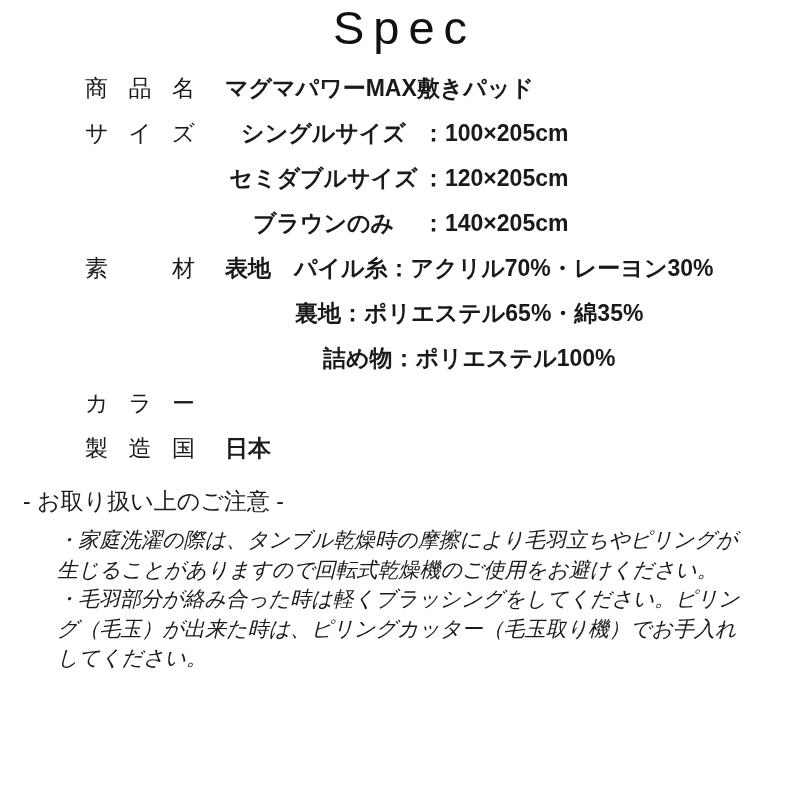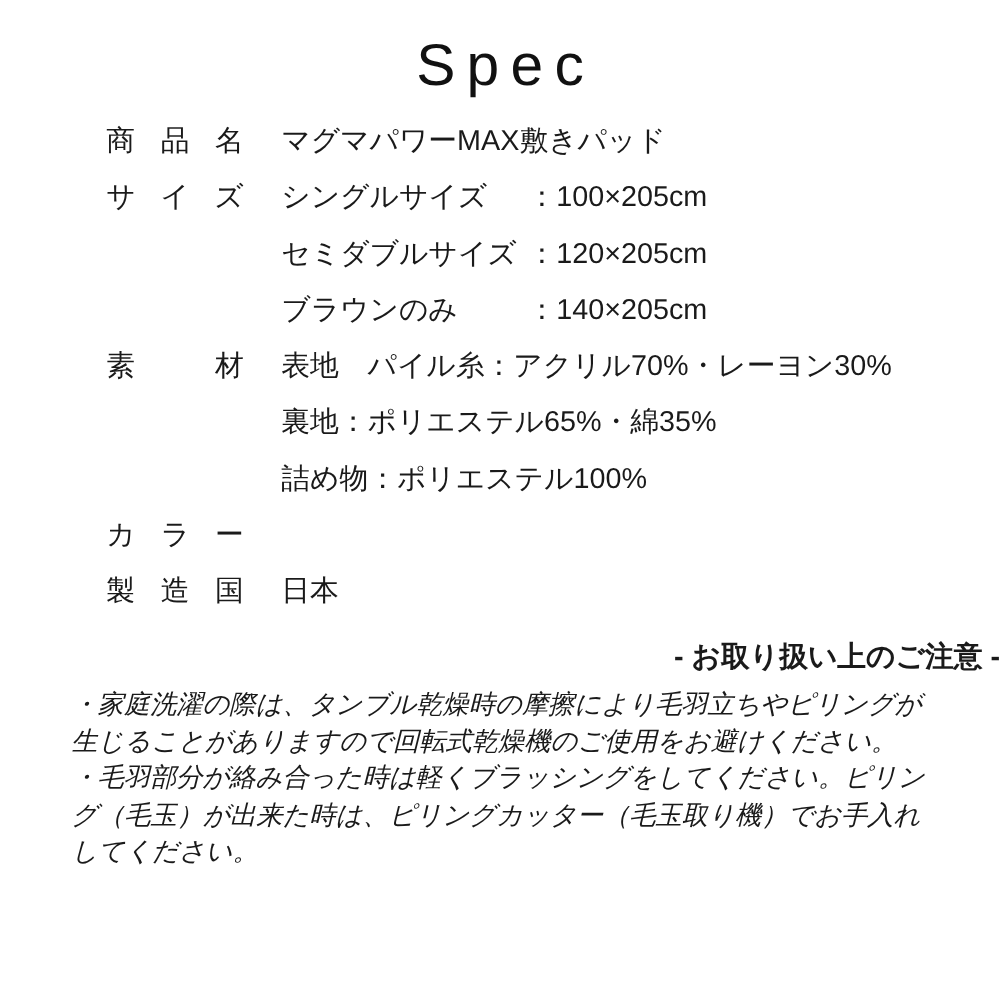--- a/index.html
+++ b/index.html
@@ -11,21 +11,21 @@
     position: relative;
     width: 800px;
     height: 800px;
     overflow: hidden;
     background: #ffffff;
     color: #1a1a1a;
     font-family: "Liberation Sans", sans-serif;
   }
   .title {
     margin: 0;
-    padding-top: 24px;
+    padding-top: 0;
     height: 56px;
     text-align: center;
     font-size: 47px;
     font-weight: 400;
     letter-spacing: 9px;
     text-indent: 9px;
     color: #111111;
   }
   .spec-table {
     margin-top: 10px;
@@ -45,37 +45,39 @@
     align-items: center;
     white-space: nowrap;
   }
   .spec-lines {
     margin-left: 30px;
   }
   .spec-line {
     height: 45px;
     line-height: 45px;
     font-size: 23px;
-    font-weight: 400;
+    font-weight: 700;
     white-space: nowrap;
+    text-align: center;
   }
   .spec-line.small {
     font-size: 19px;
   }
   .size-name {
     display: inline-block;
     width: 197px;
   }
   .notice-heading {
     margin-top: 14px;
     height: 32px;
     line-height: 32px;
-    text-align: right;
+    text-align: left;
     font-size: 23px;
-    font-weight: 700;
+    font-weight: 400;
+    margin-left: 23px;
   }
   .notice-body {
     margin: 8px 40px 0 57px;
     width: 700px;
     font-size: 21px;
     line-height: 29.5px;
     font-weight: 500;
   }
   .notice-body p {
     margin: 0;

